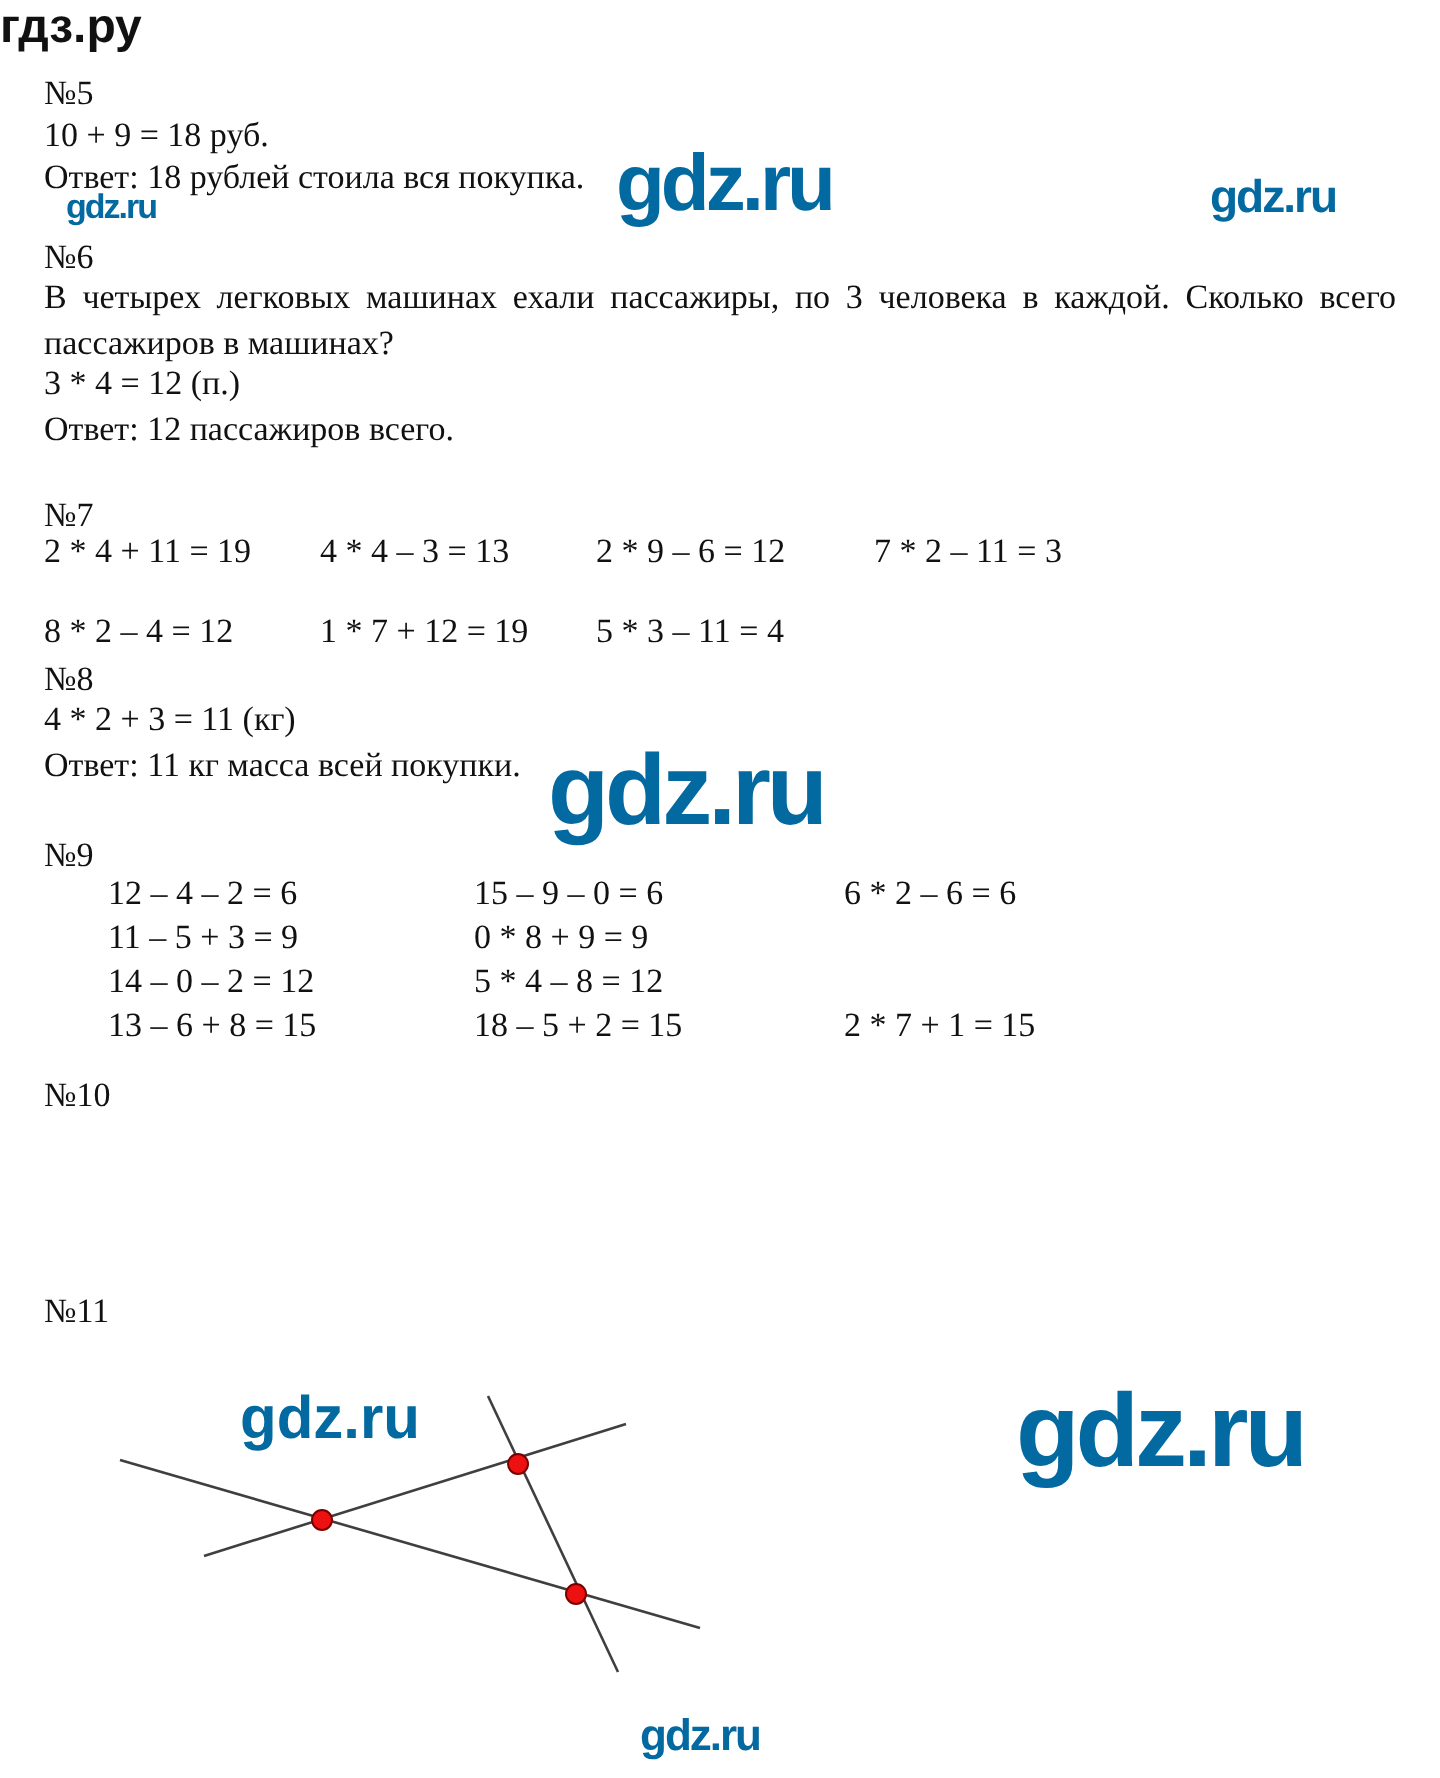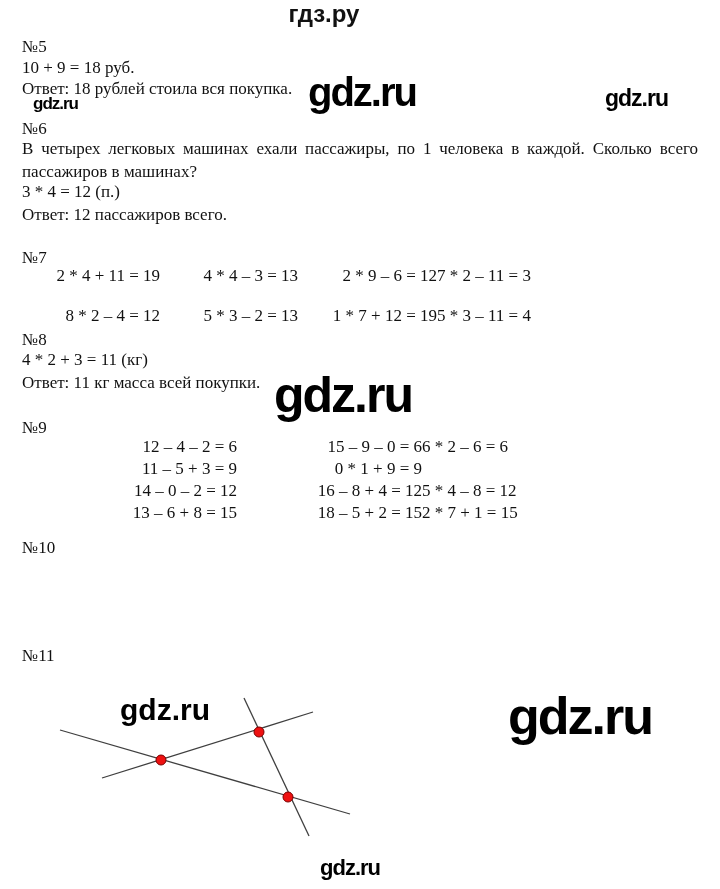--- a/index.html
+++ b/index.html
@@ -8,21 +8,21 @@
     width: 720px;
     height: 889px;
     background: #ffffff;
     font-family: "Liberation Serif", serif;
     color: #111111;
     overflow: hidden;
   }
   .abs { position: absolute; }
   .site-title {
     left: 0; top: 0; width: 648px;
-    text-align: center;
+    text-align: left;
     font-family: "Liberation Sans", sans-serif;
     font-weight: bold;
     font-size: 24px;
     letter-spacing: 0px;
   }
   .task-label {
     left: 22px;
     font-size: 17px;
     white-space: nowrap;
   }
@@ -31,28 +31,28 @@
     font-size: 17px;
     white-space: nowrap;
   }
   .para {
     left: 22px;
     width: 676px;
     font-size: 17px;
     line-height: 23px;
     text-align: justify;
   }
-  .eq-row { left: 22px; display: grid; font-size: 17px; text-align: right; }
+  .eq-row { left: 22px; display: grid; font-size: 17px; }
   .eq-row-4 { grid-template-columns: 138px 138px 139px auto; }
   .eq-row-3 { grid-template-columns: 183px 185px auto; margin-left: 32px; }
   .eq { white-space: nowrap; }
   .wm {
     font-family: "Liberation Sans", sans-serif;
     font-weight: bold;
-    color: #000000;
+    color: #0369a1;
     line-height: 1;
     white-space: nowrap;
   }
   .wm-small   { left: 33px;  top: 95px;  font-size: 17px; letter-spacing: -1px; }
   .wm-big-1   { left: 308px; top: 72px;  font-size: 40px; letter-spacing: -2px; }
   .wm-right-1 { left: 605px; top: 87px;  font-size: 23px; letter-spacing: -1px; }
   .wm-big-2   { left: 274px; top: 370px; font-size: 50px; letter-spacing: -2px; }
   .wm-figure  { left: 120px; top: 695px; font-size: 30px; letter-spacing: 0px; }
   .wm-big-3   { left: 508px; top: 690px; font-size: 52px; letter-spacing: -2px; }
   .wm-footer  { left: 320px; top: 857px; font-size: 22px; letter-spacing: -1px; }
@@ -67,56 +67,54 @@
 
   <div class="abs task-label" style="top:37px">№5</div>
   <div class="abs text-line" style="top:58px">10 + 9 = 18 руб.</div>
   <div class="abs text-line" style="top:79px">Ответ: 18 рублей стоила вся покупка.</div>
 
   <div class="abs wm wm-small">gdz.ru</div>
   <div class="abs wm wm-big-1">gdz.ru</div>
   <div class="abs wm wm-right-1">gdz.ru</div>
 
   <div class="abs task-label" style="top:119px">№6</div>
-  <div class="abs para" style="top:137px">В четырех легковых машинах ехали пассажиры, по 1 человека в каждой. Сколько всего пассажиров в машинах?</div>
+  <div class="abs para" style="top:137px">В четырех легковых машинах ехали пассажиры, по 3 человека в каждой. Сколько всего пассажиров в машинах?</div>
   <div class="abs text-line" style="top:182px">3 * 4 = 12 (п.)</div>
   <div class="abs text-line" style="top:205px">Ответ: 12 пассажиров всего.</div>
 
   <div class="abs task-label" style="top:248px">№7</div>
   <div class="abs eq-row eq-row-4" style="top:266px">
     <span class="eq">2 * 4 + 11 = 19</span>
     <span class="eq">4 * 4 – 3 = 13</span>
     <span class="eq">2 * 9 – 6 = 12</span>
     <span class="eq">7 * 2 – 11 = 3</span>
   </div>
   <div class="abs eq-row eq-row-4" style="top:306px">
     <span class="eq">8 * 2 – 4 = 12</span>
-    <span class="eq">5 * 3 – 2 = 13</span>
     <span class="eq">1 * 7 + 12 = 19</span>
     <span class="eq">5 * 3 – 11 = 4</span>
   </div>
 
   <div class="abs task-label" style="top:330px">№8</div>
   <div class="abs text-line" style="top:350px">4 * 2 + 3 = 11 (кг)</div>
   <div class="abs text-line" style="top:373px">Ответ: 11 кг масса всей покупки.</div>
   <div class="abs wm wm-big-2">gdz.ru</div>
 
   <div class="abs task-label" style="top:418px">№9</div>
   <div class="abs eq-row eq-row-3" style="top:437px">
     <span class="eq">12 – 4 – 2 = 6</span>
     <span class="eq">15 – 9 – 0 = 6</span>
     <span class="eq">6 * 2 – 6 = 6</span>
   </div>
   <div class="abs eq-row eq-row-3" style="top:459px">
     <span class="eq">11 – 5 + 3 = 9</span>
-    <span class="eq">0 * 1 + 9 = 9</span>
+    <span class="eq">0 * 8 + 9 = 9</span>
   </div>
   <div class="abs eq-row eq-row-3" style="top:481px">
     <span class="eq">14 – 0 – 2 = 12</span>
-    <span class="eq">16 – 8 + 4 = 12</span>
     <span class="eq">5 * 4 – 8 = 12</span>
   </div>
   <div class="abs eq-row eq-row-3" style="top:503px">
     <span class="eq">13 – 6 + 8 = 15</span>
     <span class="eq">18 – 5 + 2 = 15</span>
     <span class="eq">2 * 7 + 1 = 15</span>
   </div>
 
   <div class="abs task-label" style="top:538px">№10</div>
 

